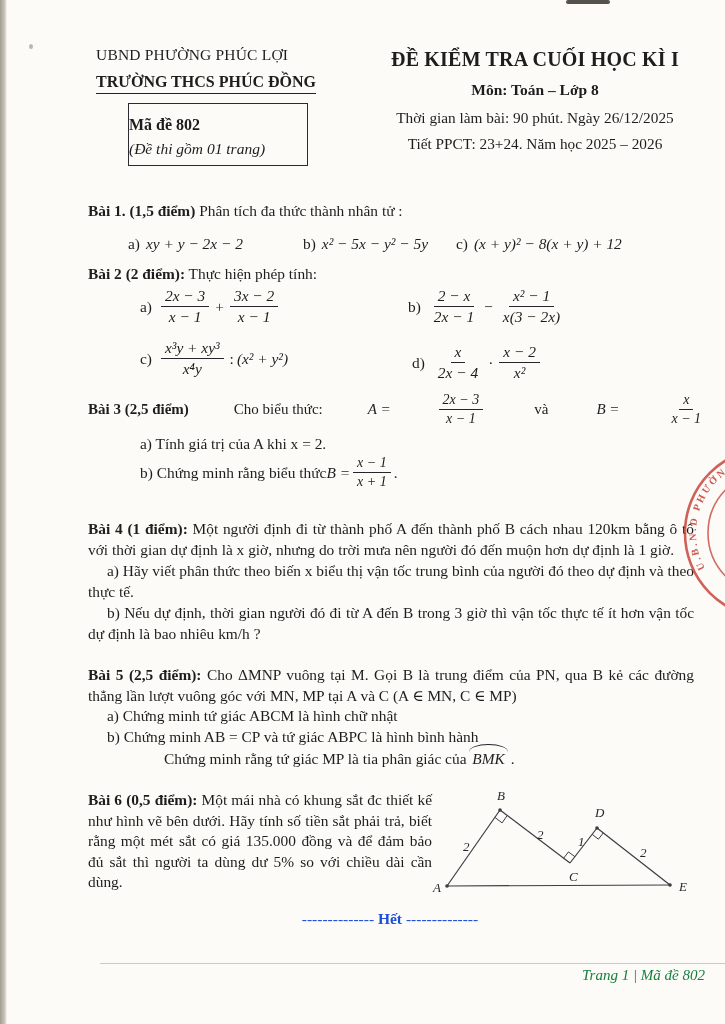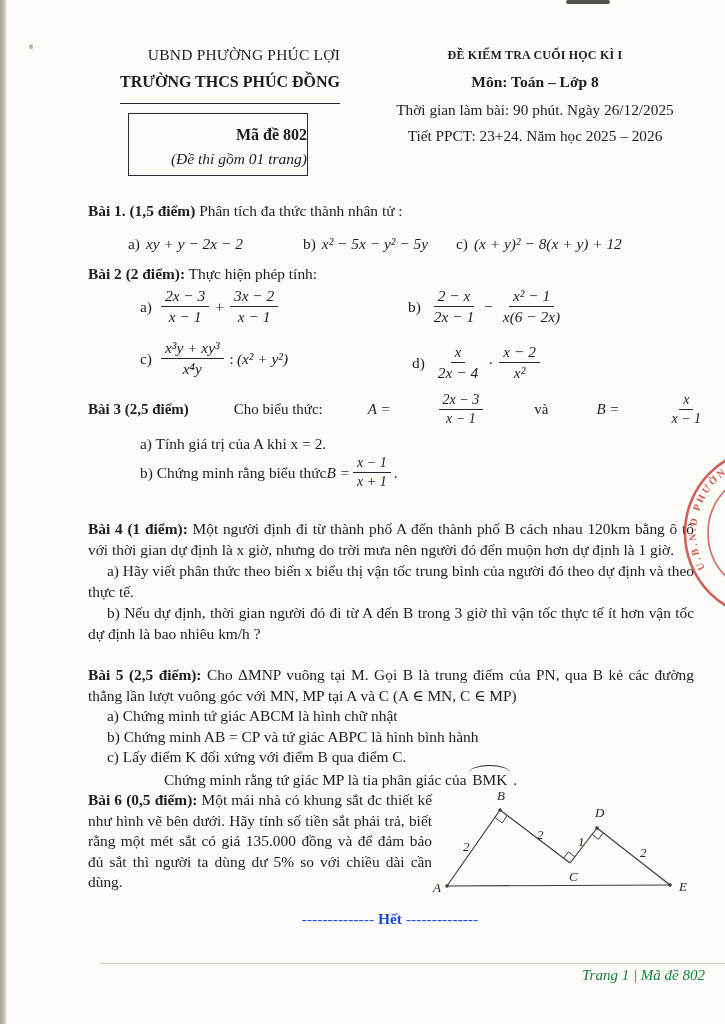--- a/index.html
+++ b/index.html
@@ -11,48 +11,48 @@
   }
   .scan-left{position:absolute;left:0;top:0;width:7px;height:1024px;
     background:linear-gradient(90deg,#a39c90,#cfc9bd 70%,#fcfbf7);}
   .scan-topdash{position:absolute;left:566px;top:0;width:44px;height:4px;background:#55524c;border-radius:2px;}
   .speck{position:absolute;width:4px;height:5px;background:#8d887f;border-radius:50%;opacity:.6;}
 
   .abs{position:absolute;}
   b,.bold{font-weight:bold;}
 
   
-  .hleft{left:96px;top:46px;width:244px;text-align:right;font-size:15.5px;}
+  .hleft{left:96px;top:46px;width:244px;text-align:left;font-size:15.5px;}
   .hleft .l1{letter-spacing:.2px;}
   .hleft .l2{display:inline-block;margin-top:9px;font-weight:bold;font-size:16px;
-    border-bottom:1.6px solid #22222a;padding-bottom:12px;}
+    border-bottom:1.6px solid #22222a;padding-bottom:2px;}
   .codebox{margin:9px auto 0;width:178px;border:1.8px solid #2a2a30;padding:12px 0 7px;}
   .codebox .bl1{font-weight:bold;font-size:16px;}
   .codebox .bl2{font-style:italic;font-size:15.5px;margin-top:6px;}
   .hright{left:372px;top:48px;width:326px;text-align:center;font-size:15.3px;}
-  .hright .r1{font-weight:bold;font-size:12px;letter-spacing:.2px;}
+  .hright .r1{font-weight:bold;font-size:20px;letter-spacing:.2px;}
   .hright .r2{font-weight:bold;margin-top:10px;font-size:15.5px;}
   .hright .r3{margin-top:10px;}
   .hright .r4{margin-top:8px;}
 
   
   .ptext{font-size:15.4px;line-height:21px;}
   .row{display:flex;align-items:center;white-space:nowrap;}
   .mexpr{font-style:italic;}
   .mop{font-style:normal;padding:0 3px;}
   .plabel{font-style:normal;margin-right:6px;}
   .frac{display:inline-flex;flex-direction:column;align-items:center;
     vertical-align:middle;margin:0 3px;font-style:italic;line-height:1.15;}
   .frac .fn{padding:0 4px 1px;border-bottom:1.3px solid #25252b;}
   .frac .fd{padding:1px 4px 0;}
   .sm{font-size:14px;}
   .para{margin:0;text-align:justify;}
   .ind{text-indent:19px;}
 
-  .hat{position:relative;display:inline-block;padding:0 2px;}
+  .hat{position:relative;font-style:italic;display:inline-block;padding:0 2px;}
   .hat::before{content:"";position:absolute;left:-1px;right:-1px;top:-5px;height:7px;
     border-top:1.5px solid #25252b;border-radius:50% 50% 0 0/100% 100% 0 0;}
 
   
   .fig{left:423px;top:784px;}
   .fig text{font-family:"Liberation Serif",serif;font-size:13px;font-style:italic;fill:#26262c;}
   .fig .edge{stroke:#3c3c42;stroke-width:1.2;fill:none;}
   .fig .ra{stroke:#3c3c42;stroke-width:1;fill:none;}
 
   
@@ -121,21 +121,21 @@
   </div>
   <div class="abs ptext row" style="left:408px;top:287px;">
     <span class="plabel">b)</span>
     <span class="frac">
         <span class="fn">2 − x</span>
         <span class="fd">2x − 1</span>
       </span>
     <span class="mop">−</span>
     <span class="frac">
         <span class="fn">x² − 1</span>
-        <span class="fd">x(6 − 2x)</span>
+        <span class="fd">x(3 − 2x)</span>
       </span>
   </div>
   <div class="abs ptext row" style="left:140px;top:339px;">
     <span class="plabel">c)</span>
     <span class="frac">
         <span class="fn">x³y + xy³</span>
         <span class="fd">x⁴y</span>
       </span>
     <span class="mop">:</span>
     <span class="mexpr">(x² + y²)</span>
@@ -193,21 +193,20 @@
   <div class="abs ptext" style="left:88px;top:518px;width:606px;">
     <p class="para"><b>Bài 4 (1 điểm):</b><span> Một người định đi từ thành phố A đến thành phố B cách nhau 120km bằng ô tô với thời gian dự định là x giờ, nhưng do trời mưa nên người đó đến muộn hơn dự định là 1 giờ.</span></p>
     <p class="para ind">a) Hãy viết phân thức theo biến x biểu thị vận tốc trung bình của người đó theo dự định và theo thực tế.</p>
     <p class="para ind">b) Nếu dự định, thời gian người đó đi từ A đến B trong 3 giờ thì vận tốc thực tế ít hơn vận tốc dự định là bao nhiêu km/h ?</p>
   </div>
 
   <div class="abs ptext" style="left:88px;top:665px;width:606px;line-height:20.5px;">
     <p class="para"><b>Bài 5 (2,5 điểm):</b><span> Cho ΔMNP vuông tại M. Gọi B là trung điểm của PN, qua B kẻ các đường thẳng lần lượt vuông góc với MN, MP tại A và C (A ∈ MN, C ∈ MP)</span></p>
     <p class="para ind">a) Chứng minh tứ giác ABCM là hình chữ nhật</p>
     <p class="para ind">b) Chứng minh AB = CP và tứ giác ABPC là hình bình hành</p>
-    <p class="para ind">c) Lấy điểm K đối xứng với điểm B qua điểm C.</p>
     <p class="para" style="padding-left:76px;margin-top:2px;"><span>Chứng minh rằng tứ giác MP là tia phân giác của </span><span class="hat">BMK</span><span> .</span></p>
   </div>
 
   <div class="abs ptext" style="left:88px;top:790px;width:344px;line-height:20.5px;">
     <p class="para"><b>Bài 6 (0,5 điểm):</b><span> Một mái nhà có khung sắt đc thiết kế như hình vẽ bên dưới. Hãy tính số tiền sắt phải trả, biết rằng một mét sắt có giá 135.000 đồng và để đảm bảo đủ sắt thì người ta dùng dư 5% so với chiều dài cần dùng.</span></p>
   </div>
 
   <svg class="abs fig" width="282" height="116" viewBox="0 0 282 116">
     <line class="edge" x1="24" y1="102" x2="247" y2="101"></line>
     <line class="edge" x1="24" y1="102" x2="77" y2="26"></line>

